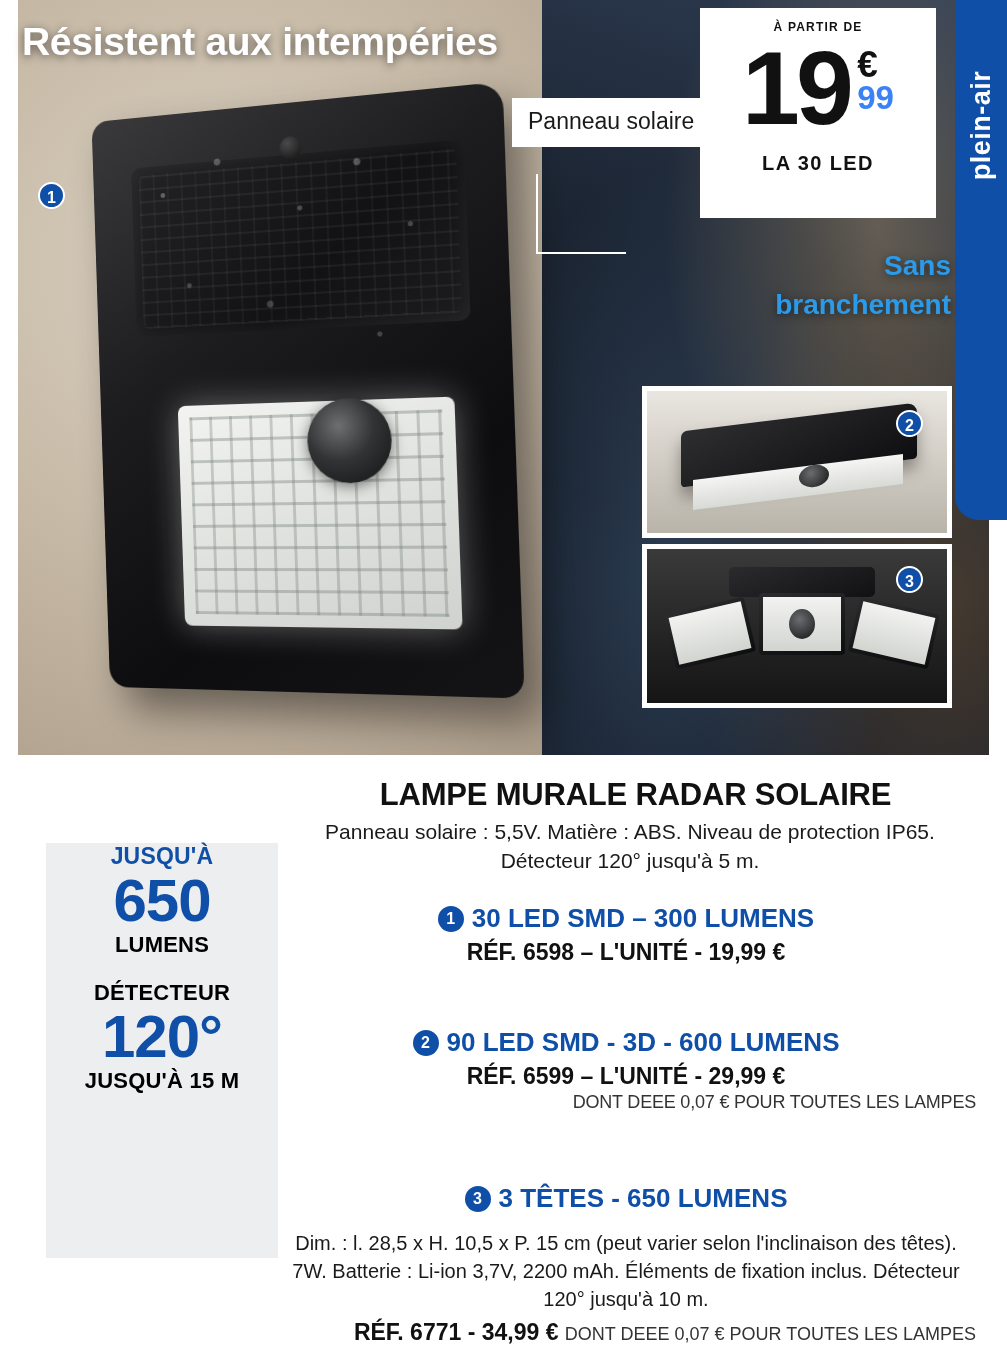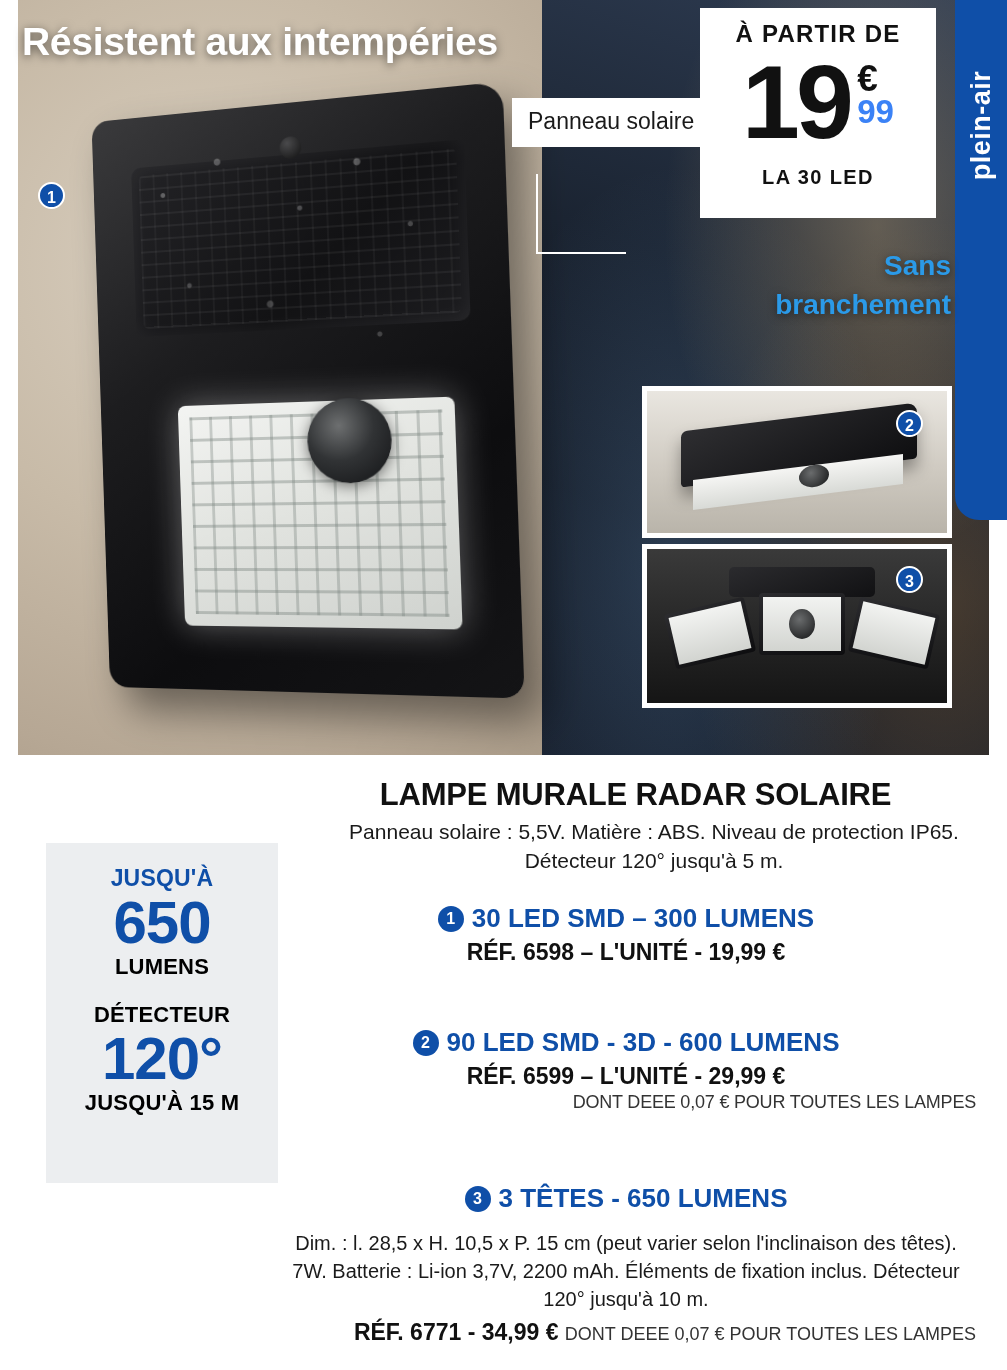--- a/index.html
+++ b/index.html
@@ -59,21 +59,21 @@
   .price-box {
     position: absolute;
     left: 700px; top: 8px;
     width: 236px; height: 210px;
     background: #ffffff;
     z-index: 30;
     text-align: center;
     padding-top: 12px;
   }
   .price-from {
-    font-size: 24px; font-weight: bold; letter-spacing: 1.2px; color: #111;
+    font-size: 12px; font-weight: bold; letter-spacing: 1.2px; color: #111;
   }
   .price-main {
     position: relative;
     height: 118px;
     margin-top: -2px;
   }
   .price-int {
     font-size: 104px; font-weight: bold; line-height: 112px; color: #111;
     letter-spacing: -4px;
     display: inline-block;
@@ -293,43 +293,42 @@
   .info {
     position: absolute;
     left: 18px; top: 755px;
     width: 971px; height: 615px;
     background: #ffffff;
   }
 
   .side-box {
     position: absolute;
     left: 28px; top: 88px;
-    width: 232px; height: 340px;
+    width: 232px; height: 415px;
     background: #eceef0;
     text-align: center;
-    padding-top: 22px;
   }
   .sb-small { font-size: 23px; font-weight: bold; color: #0f4fa8; letter-spacing: .2px; }
   .sb-big { font-size: 60px; font-weight: bold; color: #0f4fa8; line-height: 62px; letter-spacing: -1px; }
   .sb-med { font-size: 22px; font-weight: bold; color: #000000; letter-spacing: .2px; }
   .sb-gap { height: 22px; }
 
   .product-title {
     position: absolute;
     left: 280px; top: 22px;
     width: 675px;
     text-align: center;
     font-size: 31px;
     font-weight: bold;
     color: #111111;
     letter-spacing: -0.2px;
   }
   .product-desc {
     position: absolute;
-    left: 300px; top: 62px;
+    left: 276px; top: 62px;
     width: 672px;
     text-align: center;
     font-size: 21px;
     color: #1a1a1a;
     line-height: 29px;
   }
 
   .variant { position: absolute; width: 700px; left: 258px; text-align: right; }
   .v1 { top: 148px; }
   .v2 { top: 272px; }

